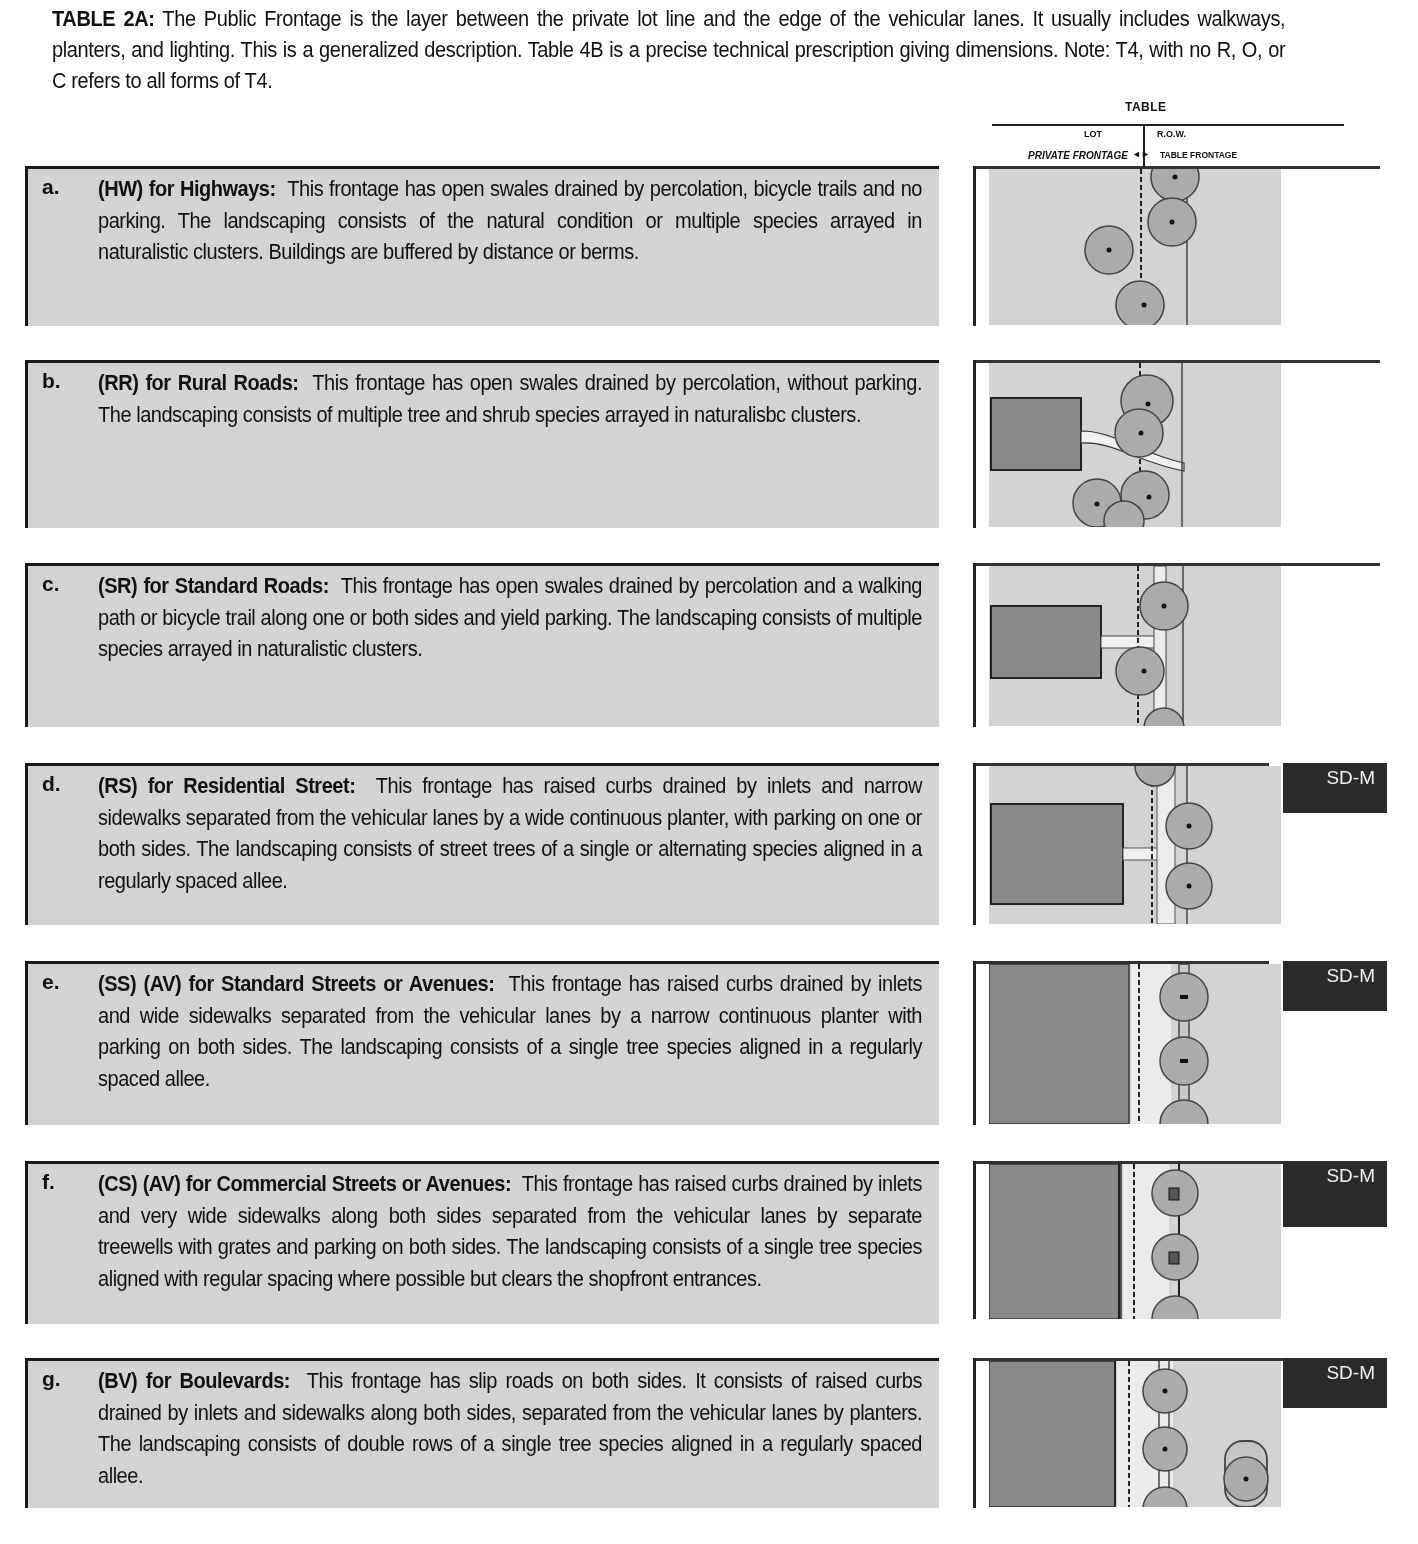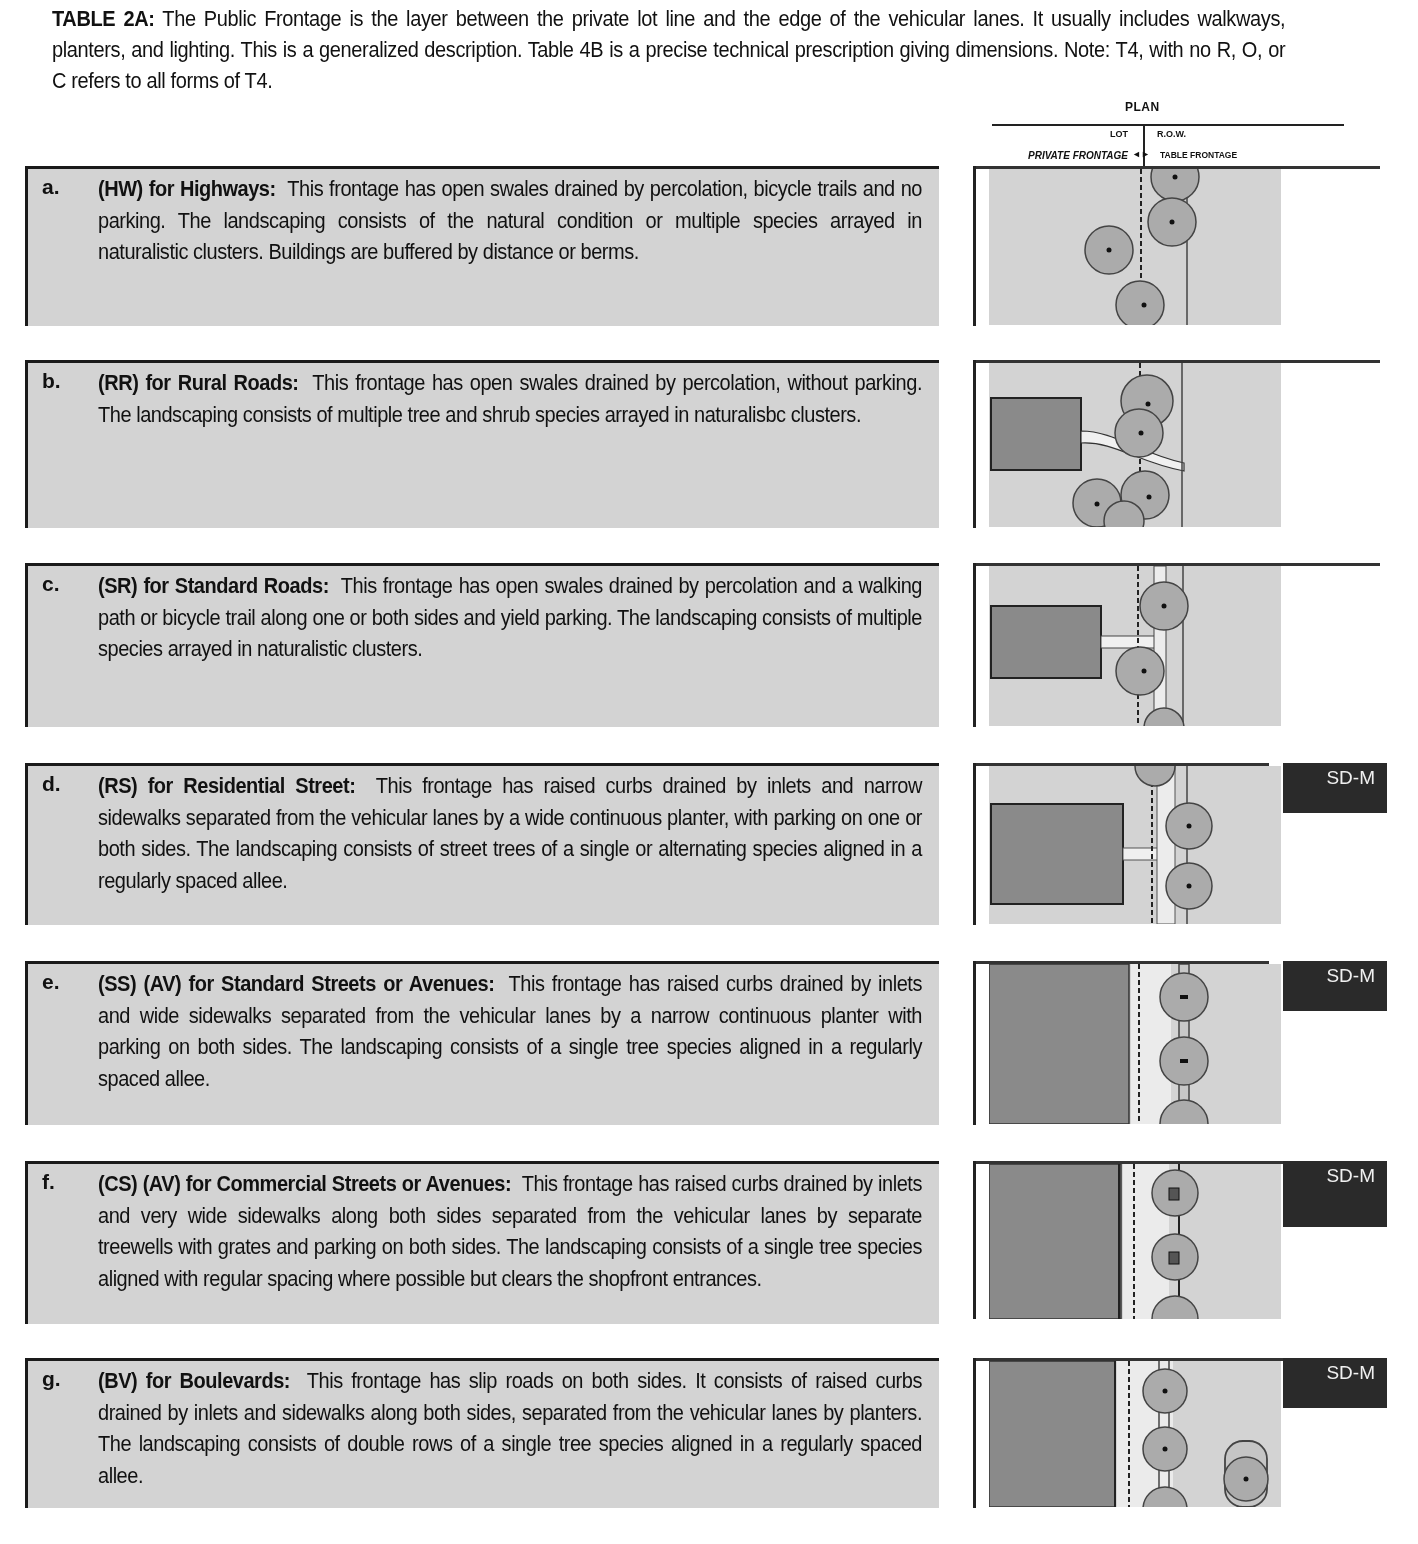--- a/index.html
+++ b/index.html
@@ -32,24 +32,24 @@
 </style>
 </head>
 <body>
 
 <div class="intro">
   <b>TABLE 2A:</b>
   <span>The Public Frontage is the layer between the private lot line and the edge of the vehicular lanes.  It usually includes walkways, planters, and lighting.  This is a generalized description.  Table 4B is a precise technical prescription giving dimensions.  Note:  T4, with no R, O, or C refers to all forms of T4.</span>
 </div>
 
 <div>
-  <div class="plan-title">PLAN</div>
+  <div class="plan-title">TABLE</div>
   <div class="plan-line" style="left:992px; top:124px; width:352px; height:2px;"></div>
   <div class="plan-line" style="left:1143px; top:124px; width:2px; height:42px;"></div>
-  <div class="plan-lbl" style="left:1110px; top:129px;">LOT</div>
+  <div class="plan-lbl" style="left:1084px; top:129px;">LOT</div>
   <div class="plan-lbl" style="left:1157px; top:129px;">R.O.W.</div>
   <div class="plan-lbl" style="left:1028px; top:150px; font-size:10px;font-style:italic;">PRIVATE FRONTAGE</div>
   <div class="plan-lbl" style="left:1132px; top:149px; font-size:9px;">◄►</div>
   <div class="plan-lbl" style="left:1160px; top:150px; font-size:8.5px;">TABLE FRONTAGE</div>
 </div>
 
 <div class="row" style="top:166px;">
   <div class="txtbox" style="top:0; height:160px;">
     <div class="letter">a.</div>
     <div class="desc">

